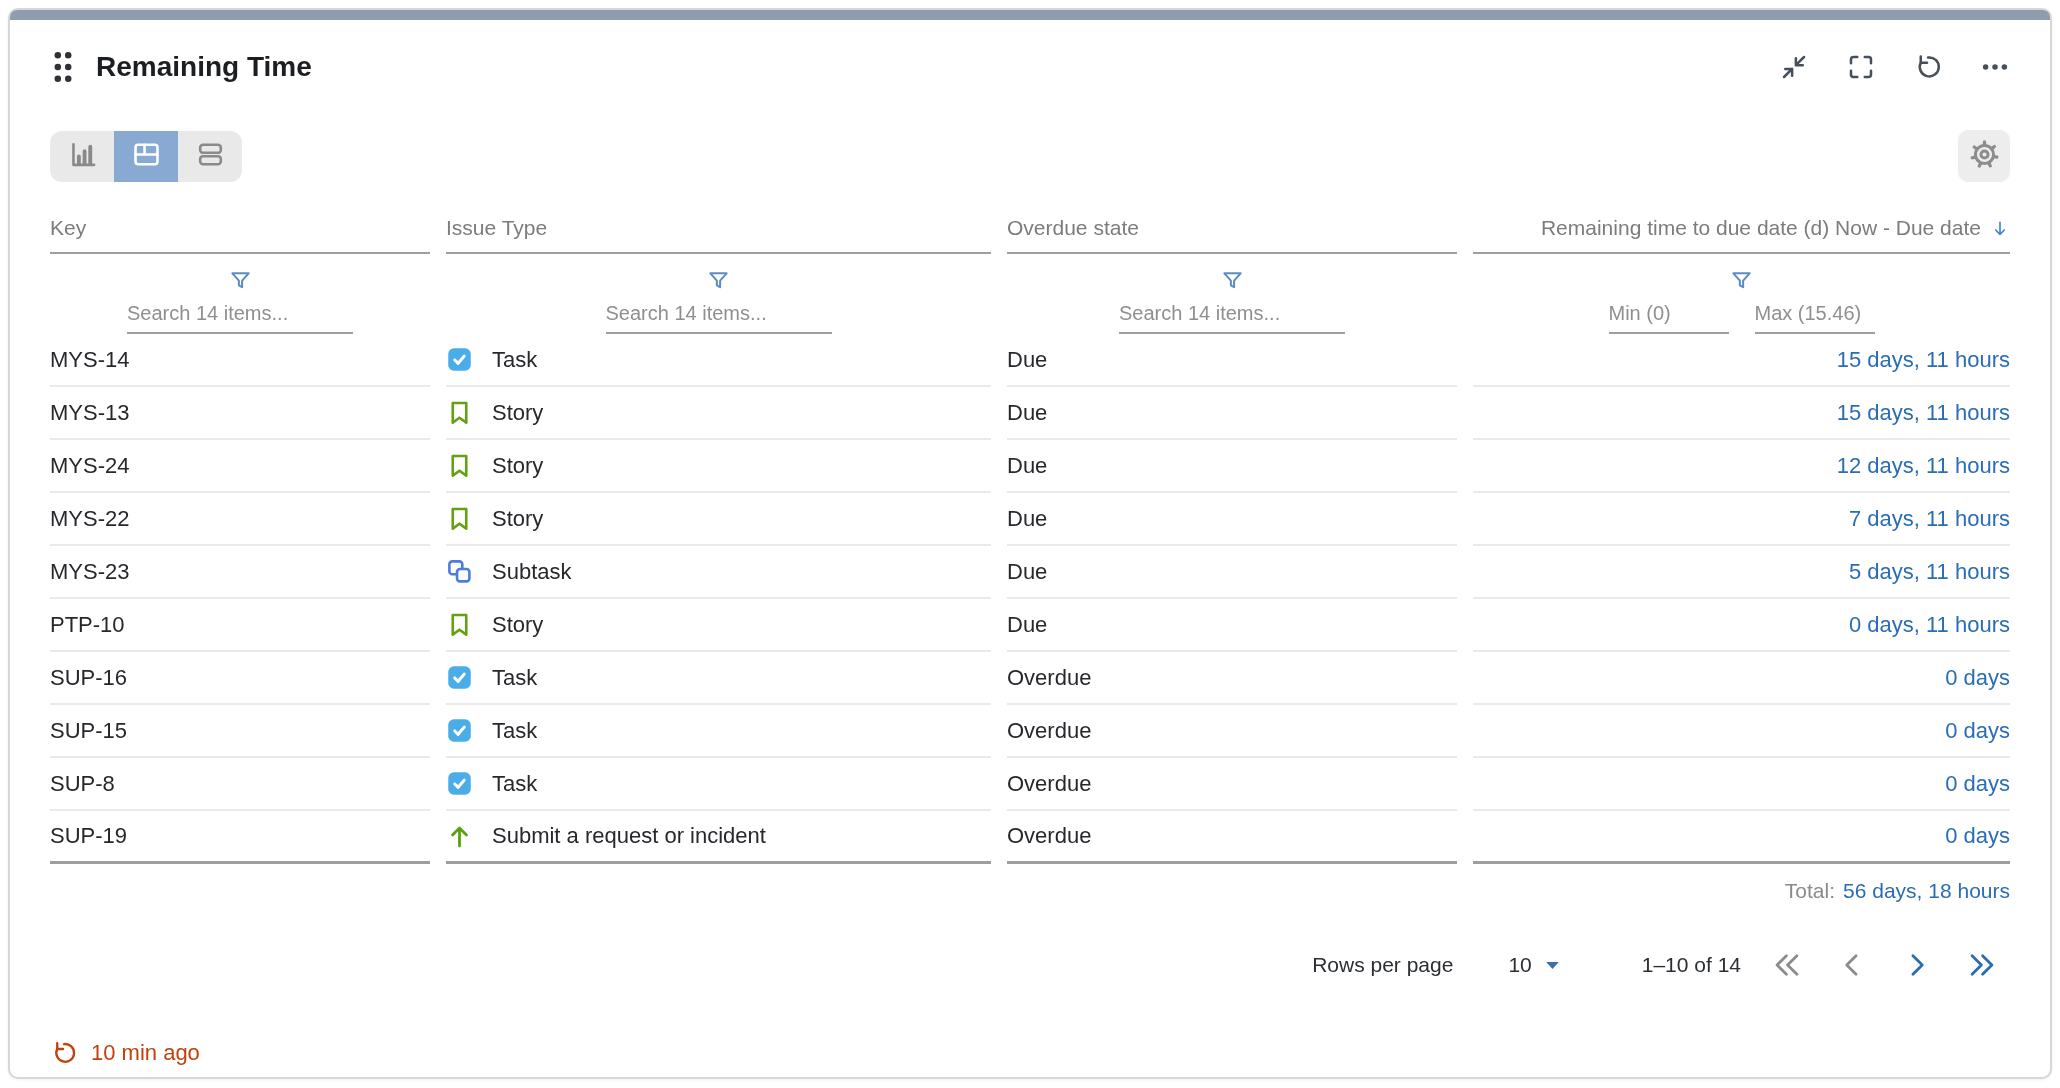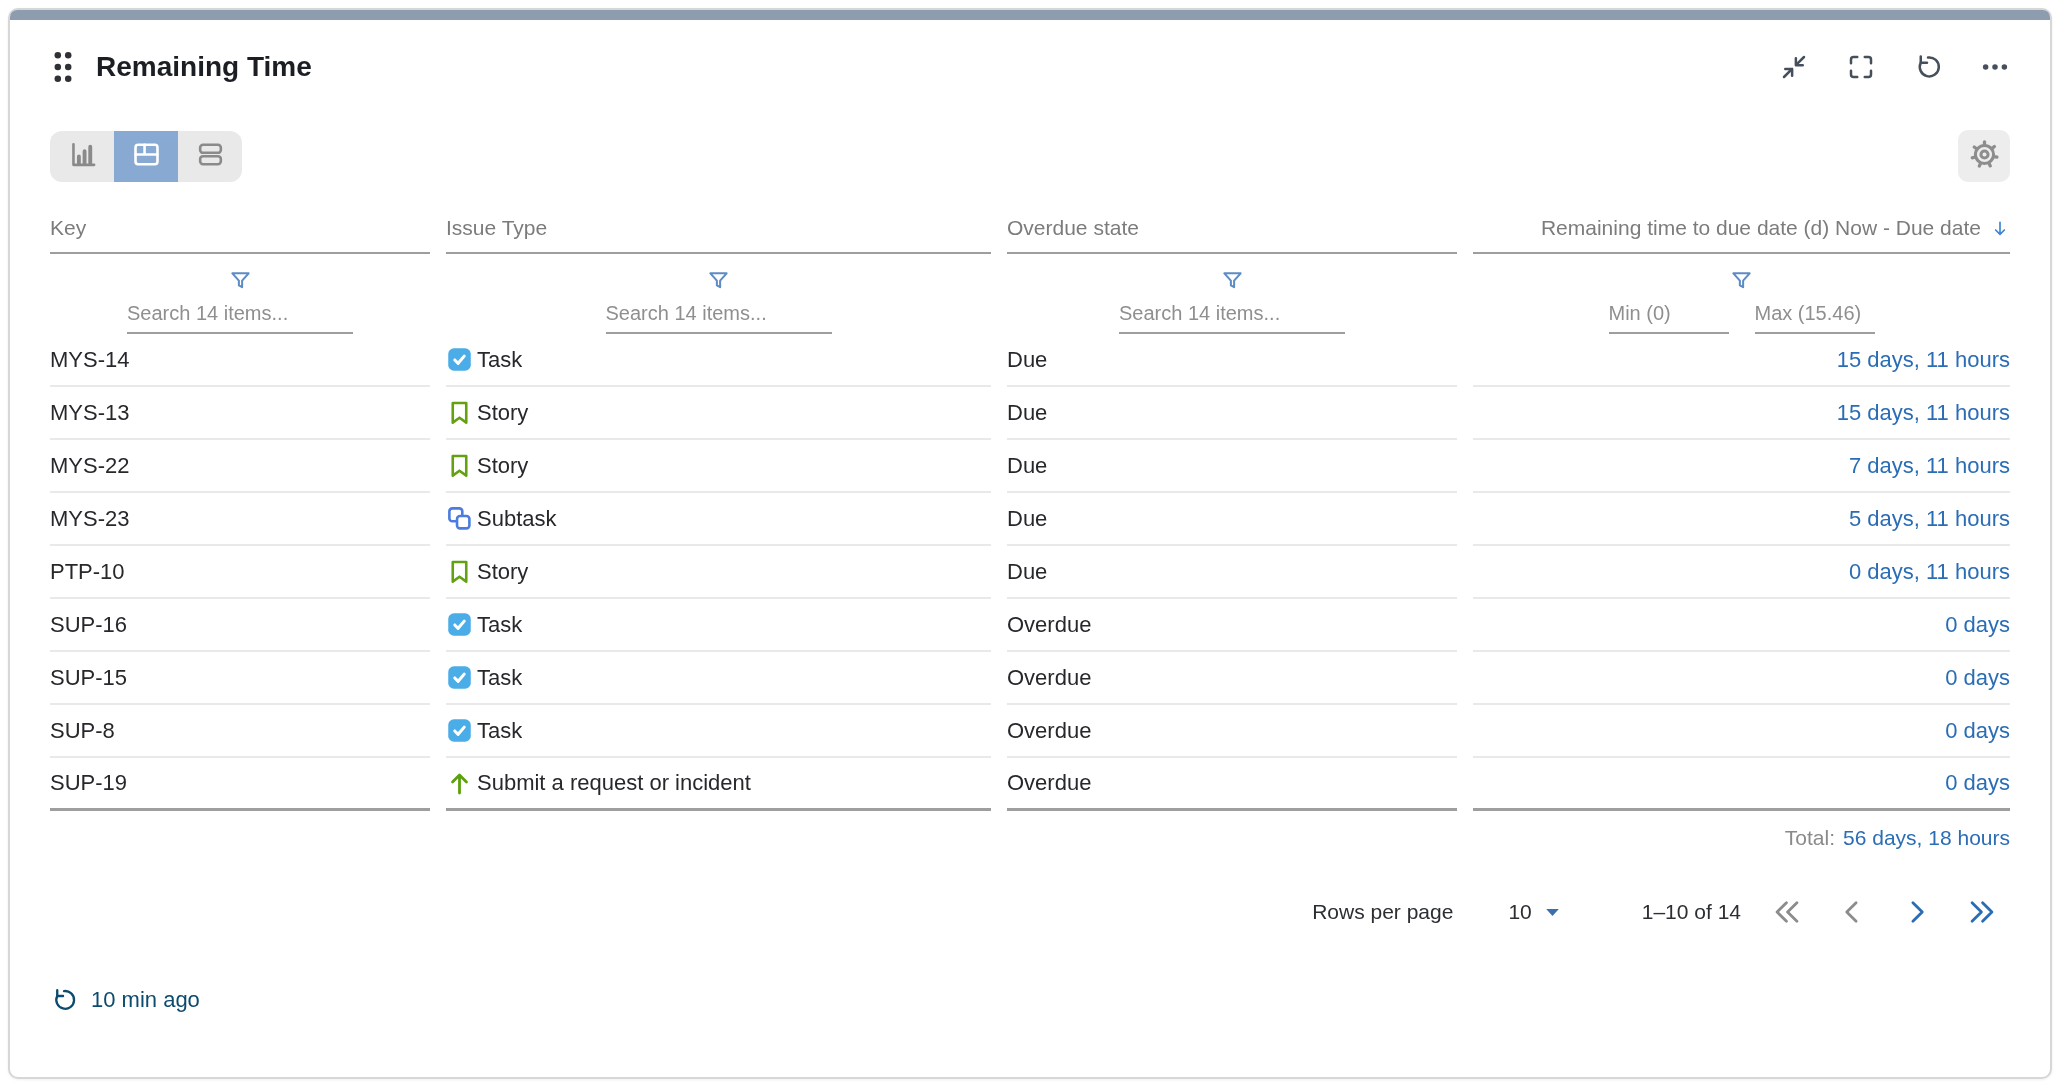--- a/index.html
+++ b/index.html
@@ -46,21 +46,21 @@
   .filter-wrap { display: flex; align-items: center; gap: 9px; flex-direction: column; }
   .funnel { width: 23px; height: 25px; color: #5d8bc4; flex: none; }
   .funnel svg { width: 100%; height: 100%; display: block; }
   input.search { border: none; outline: none; border-bottom: 2px solid #9e9e9e; font-size: 20px;
                  color: #555; width: 226px; padding: 0 0 7px; background: transparent; font-family: inherit; }
   input.mini { width: 120px; }
   .minmax { display: flex; gap: 26px; }
   input::placeholder { color: #8f8f8f; opacity: 1; }
   tbody td { font-size: 22px; color: #26282c; height: 53px; border-bottom: 2px solid #e9e9e9; padding: 0; }
   tbody tr:last-child td { border-bottom: 3px solid #9e9e9e; }
-  .type-wrap { display: flex; align-items: center; gap: 4px; }
+  .type-wrap { display: flex; align-items: center; gap: 19px; }
   .type-icon { width: 27px; height: 27px; flex: none; }
   .type-icon svg { width: 100%; height: 100%; display: block; }
   td.num { text-align: right; color: #2a6db5; cursor: pointer; }
 
   
   .total-row { margin-top: 15px; text-align: right; font-size: 21px; }
   .total-label { color: #8a8a8a; margin-right: 8px; }
   .total-value { color: #2a6db5; }
 
   
@@ -70,21 +70,21 @@
   .tri { width: 19px; height: 19px; color: #3b6fb0; }
   .tri svg { width: 100%; height: 100%; display: block; }
   .range { margin-left: 80px; }
   .pager { display: flex; align-items: center; margin-left: 32px; gap: 37px; }
   .pbtn { width: 28px; height: 28px; }
   .pbtn svg { width: 100%; height: 100%; display: block; }
   .pbtn.disabled { color: #8c8c8c; }
   .pbtn.active { color: #2a6db5; cursor: pointer; }
 
   
-  .footer { display: flex; align-items: center; gap: 13px; margin-top: 60px; color: #0c4a6e;
+  .footer { display: flex; align-items: center; gap: 13px; margin-top: 60px; color: #c2410c;
             font-size: 22px; cursor: pointer; }
   .footer .ficon { width: 28px; height: 28px; }
   .footer .ficon svg { width: 100%; height: 100%; display: block; }
 </style>
 </head>
 <body>
 
 <div class="canvas">
   <div class="card">
     <div class="topbar"></div>
@@ -264,20 +264,35 @@
                       <path d="M6 3.5h12V21l-6-4.4L6 21z"></path>
                     </svg>
                   </span>
         <span>Story</span>
       </span>
     </td>
     <td>Due</td>
     <td class="num">15 days, 11 hours</td>
   </tr>
             <tr>
+    <td>MYS-24</td>
+    <td>
+      <span class="type-wrap">
+        <span class="type-icon">
+                    <svg viewBox="0 0 24 24" fill="none" stroke="#63a113" stroke-width="2.3" stroke-linejoin="round">
+                      <path d="M6 3.5h12V21l-6-4.4L6 21z"></path>
+                    </svg>
+                  </span>
+        <span>Story</span>
+      </span>
+    </td>
+    <td>Due</td>
+    <td class="num">12 days, 11 hours</td>
+  </tr>
+            <tr>
     <td>MYS-22</td>
     <td>
       <span class="type-wrap">
         <span class="type-icon">
                     <svg viewBox="0 0 24 24" fill="none" stroke="#63a113" stroke-width="2.3" stroke-linejoin="round">
                       <path d="M6 3.5h12V21l-6-4.4L6 21z"></path>
                     </svg>
                   </span>
         <span>Story</span>
       </span>

